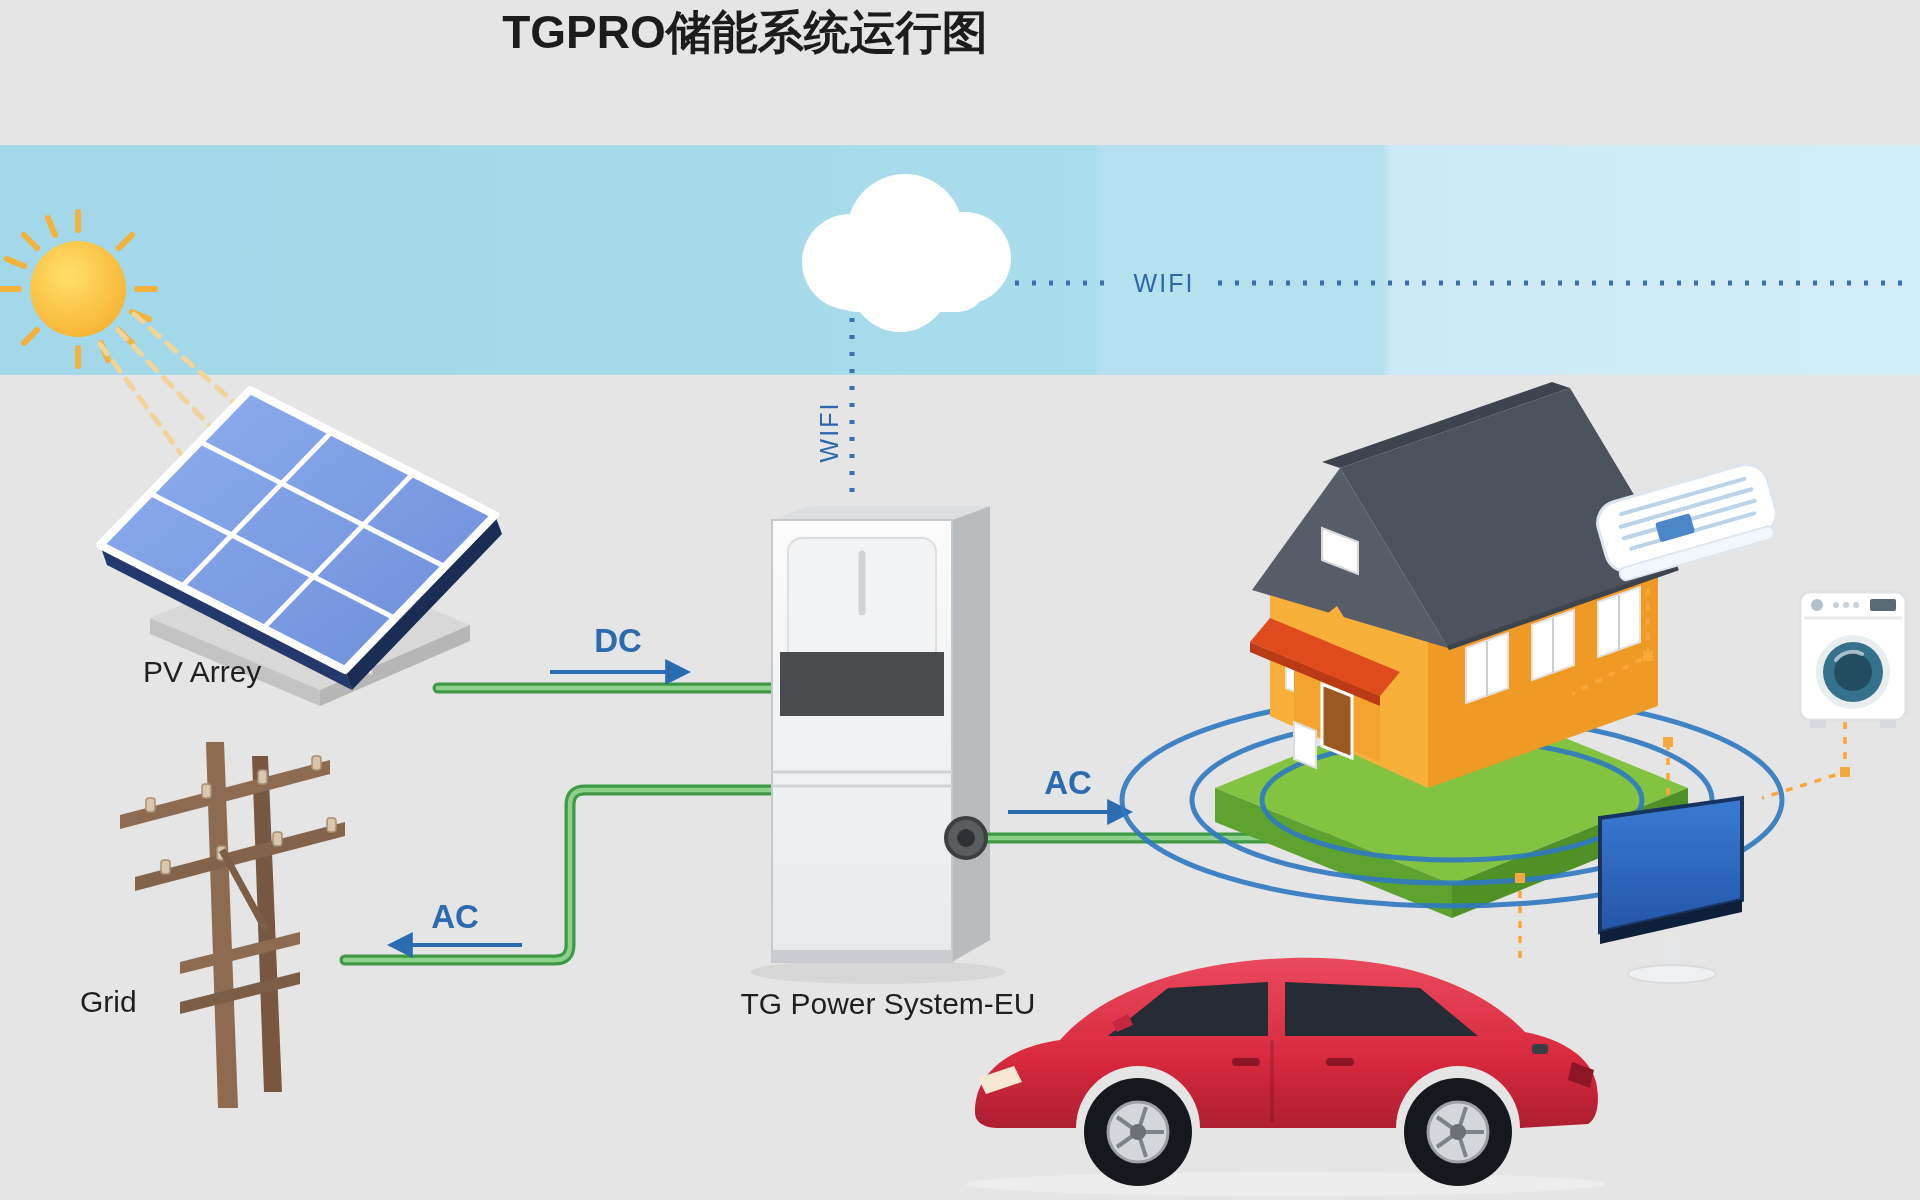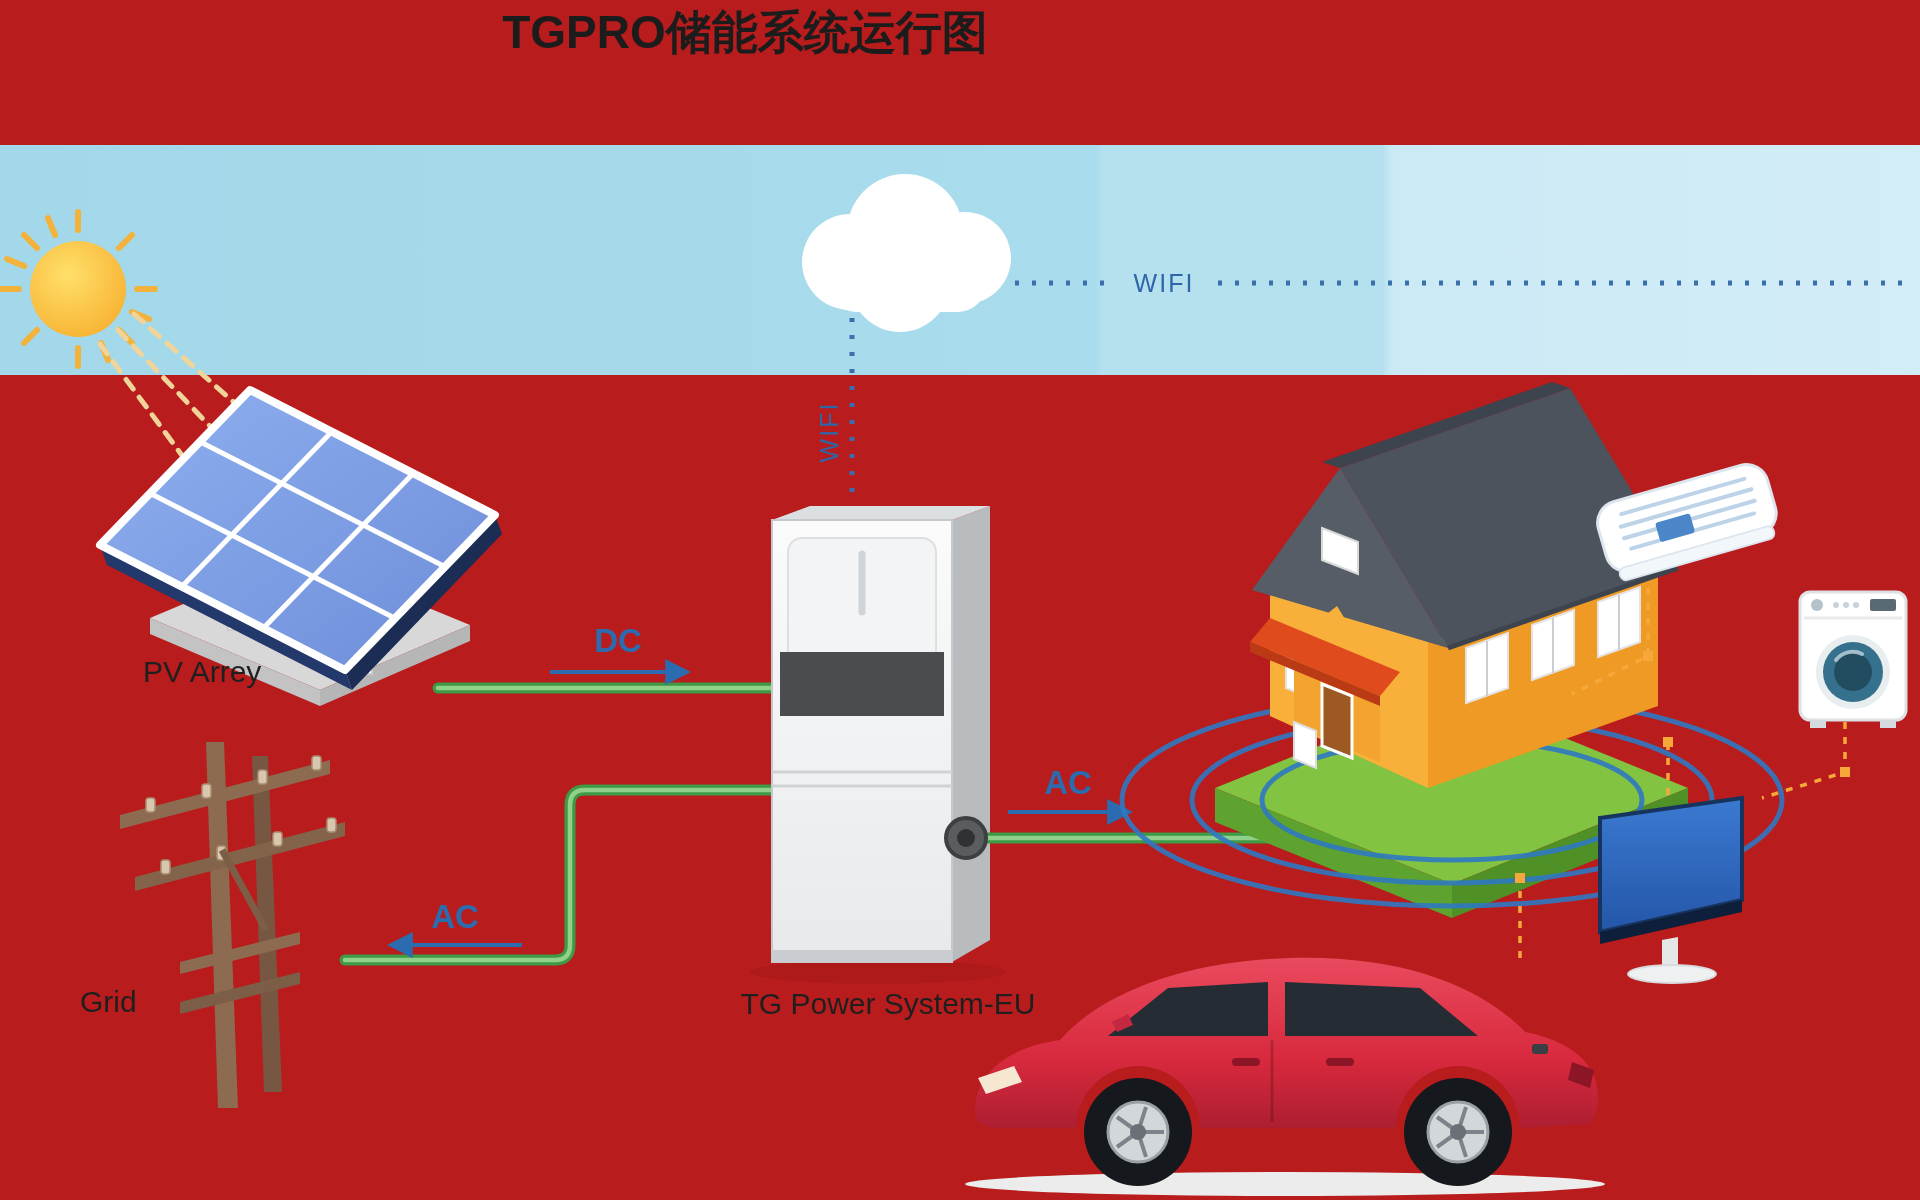--- a/index.html
+++ b/index.html
@@ -1,20 +1,20 @@
 <!DOCTYPE html>
 <html><head>
 <meta charset="utf-8">
 <style>
   html,body{margin:0;padding:0;background:#ffffff;}
   .stage{
     position:relative;
     width:1920px;height:1200px;
     overflow:hidden;
-    background:#b91c1c;
+    background:#e5e5e5;
     font-family:"Liberation Sans", sans-serif;
     text-align:right;
   }
   .stage svg{position:absolute;left:0;top:0;width:1920px;height:1200px;display:block;}
   text{font-family:"Liberation Sans", sans-serif;}
   .title-text{font-size:46px;font-weight:600;fill:#1c1c1c;}
   .node-label{font-size:30px;fill:#1f1f1f;}
   .flow-label{font-size:33px;font-weight:700;fill:#2b6cb0;}
   .wifi-label{font-size:25px;font-weight:500;fill:#2e66a8;letter-spacing:2px;}
 </style>

